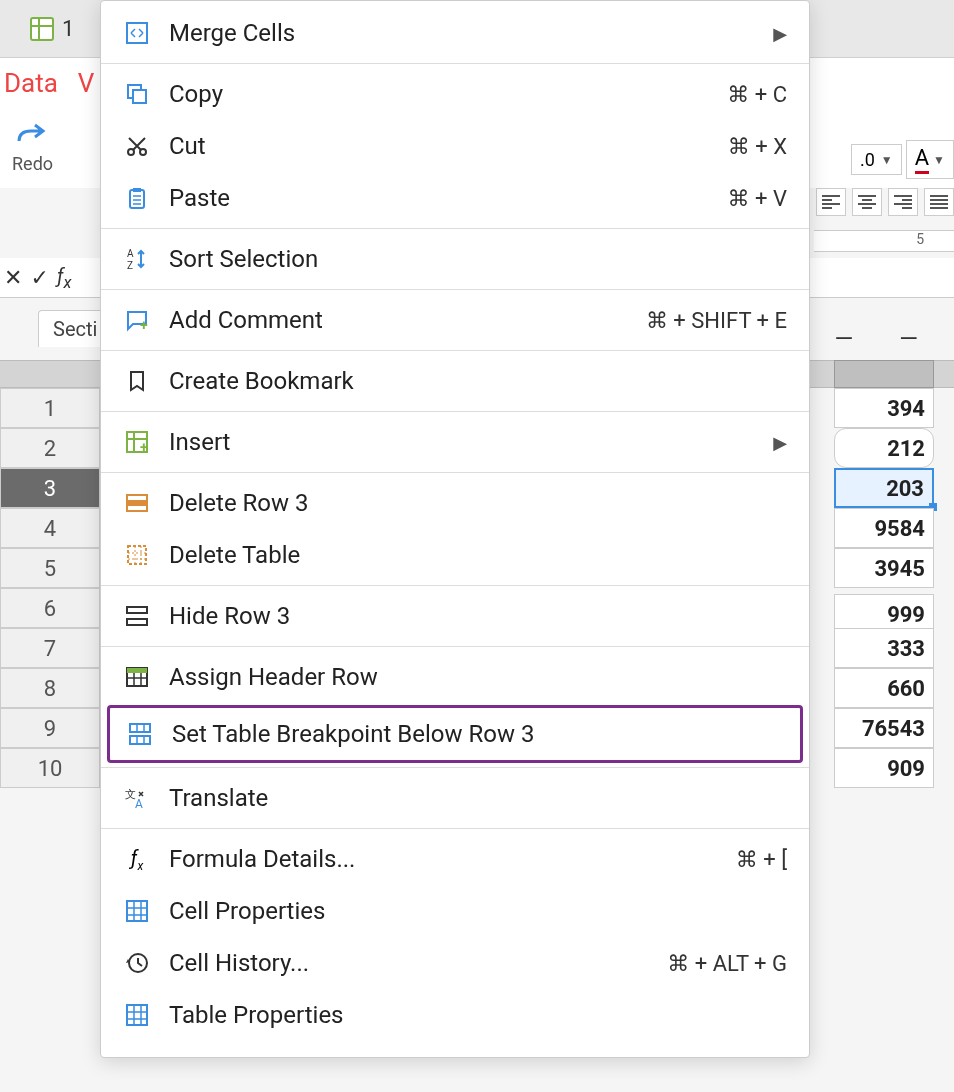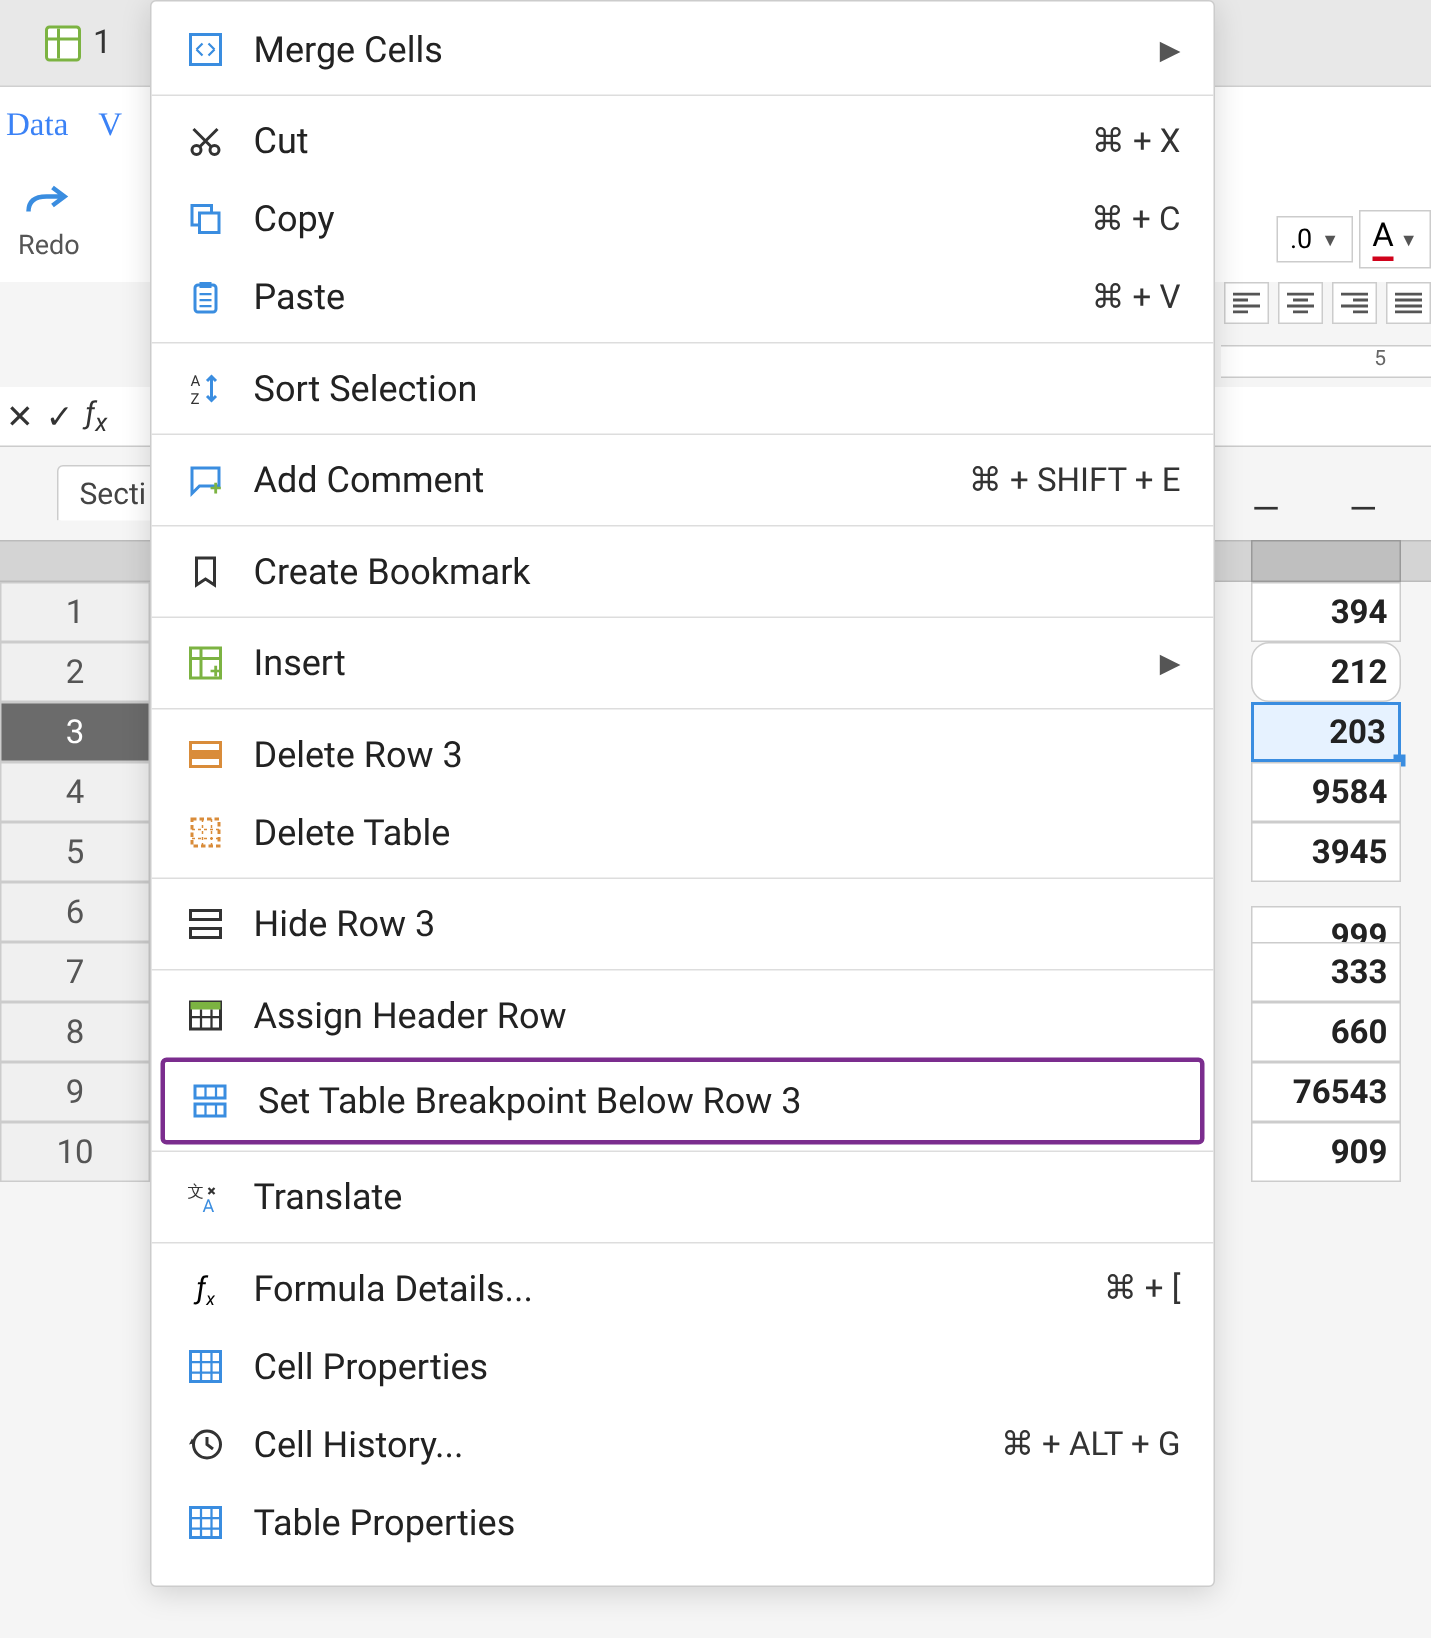--- a/index.html
+++ b/index.html
@@ -41,21 +41,21 @@
 
 
 .menu-bar {
   background: #fff;
   height: 50px;
   display: flex;
   align-items: center;
   padding-left: 4px;
   gap: 20px;
 }
-.menu-item { font-size: 22px; color: #3b82f6; font-family: Liberation Serif, serif; }
+.menu-item { font-size: 26px; color: #ef4444; }
 
 
 .toolbar {
   background: #fff;
   height: 80px;
   display: flex;
   align-items: center;
   padding-left: 12px;
 }
 .toolbar-btn {
@@ -412,21 +412,21 @@
       </div>
       <div class="row">
         <div class="row-header">10</div>
       </div>
     </div>
 <div class="row-cell" style="top: 28px;">394</div>
     <div class="row-cell" style="top: 68px; border-radius: 12px;">212</div>
     <div class="row-cell selected" style="top: 108px;">203</div>
     <div class="row-cell" style="top: 148px;">9584</div>
     <div class="row-cell" style="top: 188px;">3945</div>
-    <div class="row-cell" style="top: 244px;">999</div>
+    <div class="row-cell" style="top: 234px;">999</div>
     <div class="row-cell" style="top: 268px;">333</div>
     <div class="row-cell" style="top: 308px;">660</div>
     <div class="row-cell" style="top: 348px; margin-left: 28px;">76543</div>
     <div class="row-cell" style="top: 388px;">909</div>
   </div>
 
 <div class="context-menu">
 
   <div class="cm-item">
     <div class="cm-icon">
@@ -437,38 +437,38 @@
     </div>
     <span class="cm-label">Merge Cells</span>
     <span class="cm-chevron">▶</span>
   </div>
 
   <div class="cm-divider"></div>
 
   <div class="cm-item">
     <div class="cm-icon">
       <svg width="24" height="24" viewBox="0 0 24 24">
+          <rect x="3" y="3" width="13" height="13" fill="none" stroke="#3a8de0" stroke-width="2"></rect>
+          <rect x="8" y="8" width="13" height="13" fill="#fff" stroke="#3a8de0" stroke-width="2"></rect>
+        </svg>
+    </div>
+    <span class="cm-label">Copy</span>
+    <span class="cm-shortcut">⌘ + C</span>
+  </div>
+
+  <div class="cm-item">
+    <div class="cm-icon">
+      <svg width="24" height="24" viewBox="0 0 24 24">
           <circle cx="6" cy="18" r="3" fill="none" stroke="#333" stroke-width="2"></circle>
           <circle cx="18" cy="18" r="3" fill="none" stroke="#333" stroke-width="2"></circle>
           <path d="M8 16 L20 4 M16 16 L4 4" stroke="#333" stroke-width="2"></path>
         </svg>
     </div>
     <span class="cm-label">Cut</span>
     <span class="cm-shortcut">⌘ + X</span>
-  </div>
-
-  <div class="cm-item">
-    <div class="cm-icon">
-      <svg width="24" height="24" viewBox="0 0 24 24">
-          <rect x="3" y="3" width="13" height="13" fill="none" stroke="#3a8de0" stroke-width="2"></rect>
-          <rect x="8" y="8" width="13" height="13" fill="#fff" stroke="#3a8de0" stroke-width="2"></rect>
-        </svg>
-    </div>
-    <span class="cm-label">Copy</span>
-    <span class="cm-shortcut">⌘ + C</span>
   </div>
 
   <div class="cm-item">
     <div class="cm-icon">
       <svg width="24" height="24" viewBox="0 0 24 24">
           <rect x="5" y="4" width="14" height="18" fill="none" stroke="#3a8de0" stroke-width="2" rx="2"></rect>
           <rect x="8" y="2" width="8" height="4" fill="#3a8de0"></rect>
           <path d="M8 10h8M8 14h8M8 18h8" stroke="#3a8de0" stroke-width="1.5"></path>
         </svg>
     </div>

